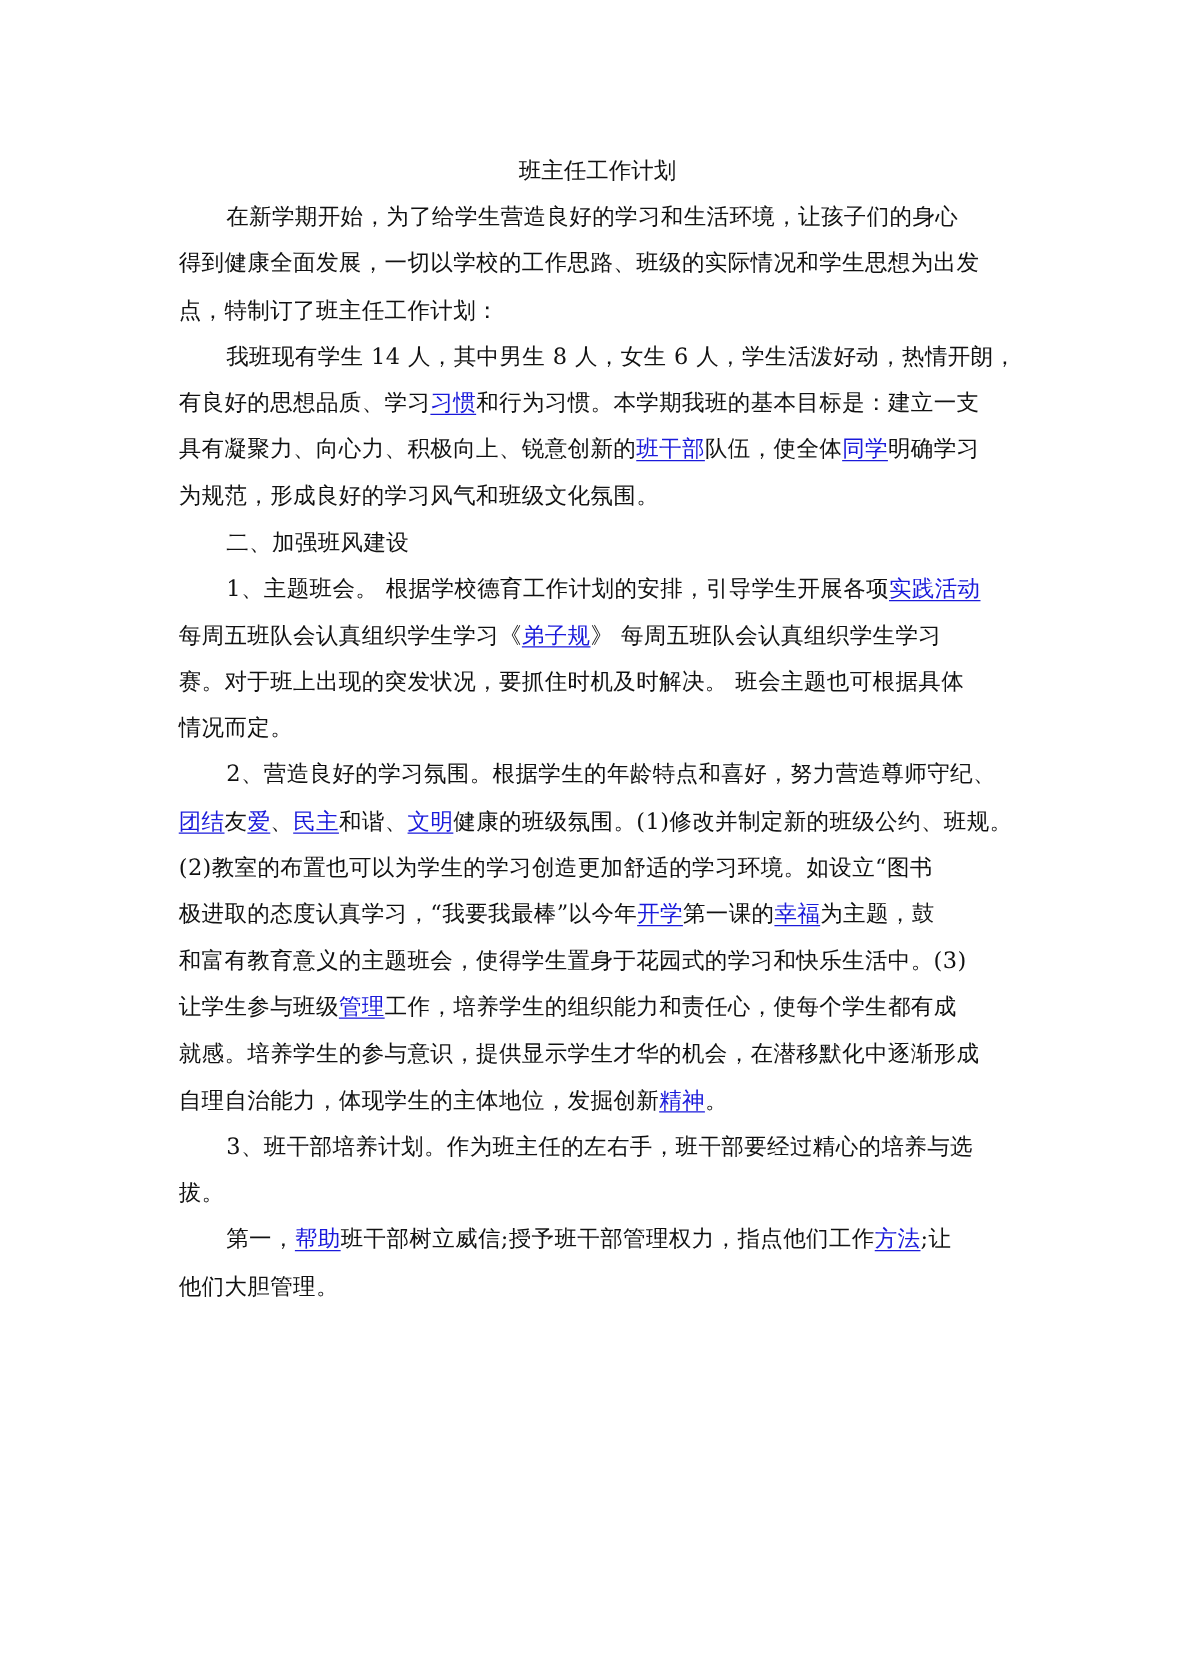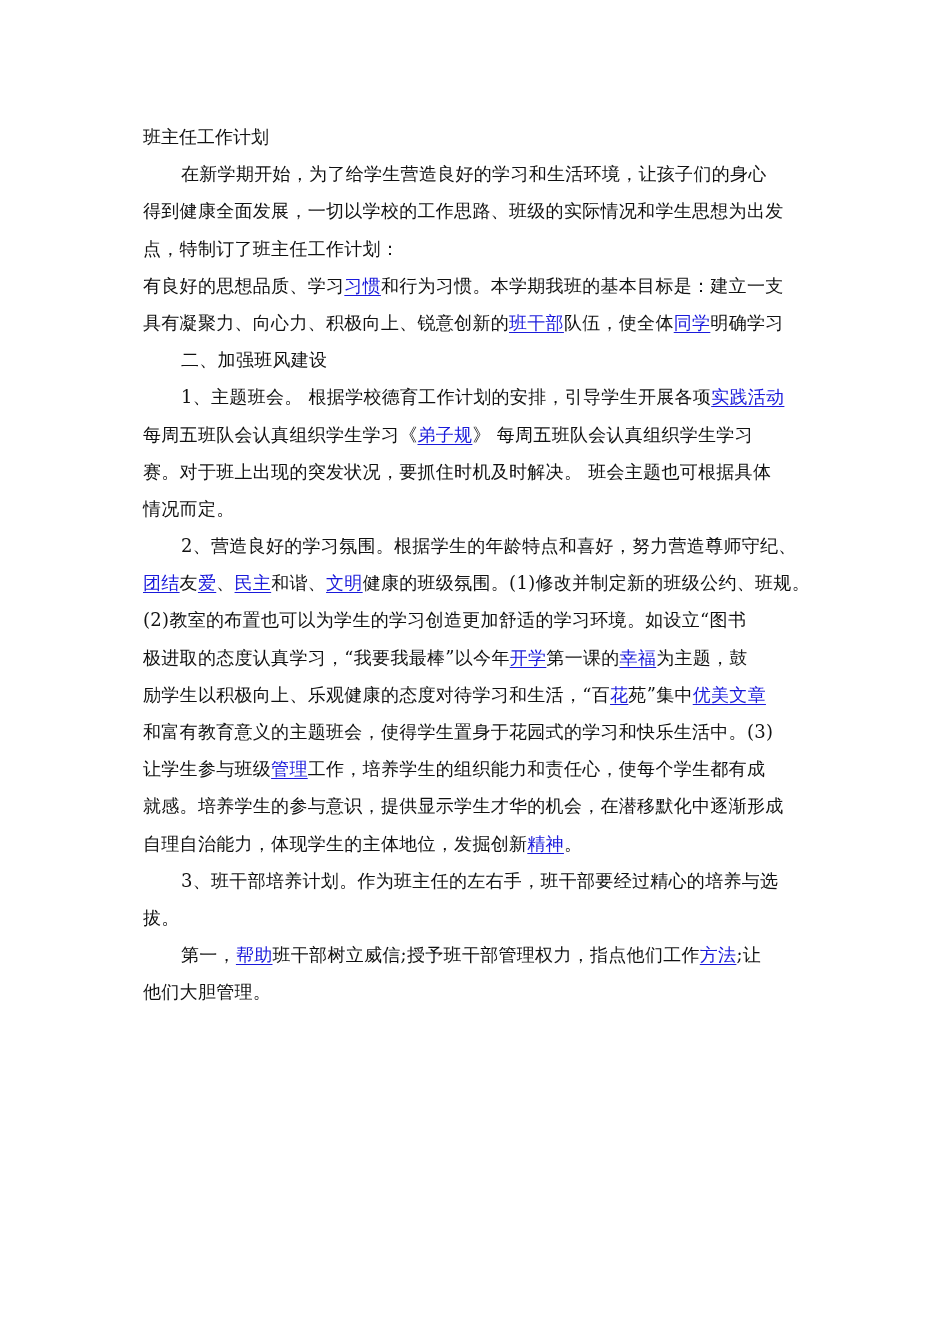--- a/index.html
+++ b/index.html
@@ -19,61 +19,60 @@
       white-space: nowrap;
       letter-spacing: 0.3px;
     }
     .indent { padding-left: 38px; }
     a.link {
       color: #1a1adb;
       text-decoration: underline;
       text-underline-offset: 3px;
       text-decoration-thickness: 1px;
     }
-    .title { letter-spacing: 0px; }
+    .title { letter-spacing: 0px; text-align: center; }
   </style>
 </head>
 <body>
 
 <div class="page">
 
   <div class="line title">班主任工作计划</div>
 
   <div class="line indent">在新学期开始，为了给学生营造良好的学习和生活环境，让孩子们的身心</div>
   <div class="line">得到健康全面发展，一切以学校的工作思路、班级的实际情况和学生思想为出发</div>
   <div class="line">点，特制订了班主任工作计划：</div>
 
+  <div class="line indent">我班现有学生 14 人，其中男生 8 人，女生 6 人，学生活泼好动，热情开朗，</div>
   <div class="line">
     <span>有良好的思想品质、学习</span><a class="link">习惯</a><span>和行为习惯。本学期我班的基本目标是：建立一支</span>
   </div>
   <div class="line">
     <span>具有凝聚力、向心力、积极向上、锐意创新的</span><a class="link">班干部</a><span>队伍，使全体</span><a class="link">同学</a><span>明确学习</span>
   </div>
+  <div class="line">为规范，形成良好的学习风气和班级文化氛围。</div>
 
   <div class="line indent">二、加强班风建设</div>
 
   <div class="line indent">
     <span>1、主题班会。 根据学校德育工作计划的安排，引导学生开展各项</span><a class="link">实践活动</a>
   </div>
   <div class="line">
     <span>每周五班队会认真组织学生学习《</span><a class="link">弟子规</a><span>》 每周五班队会认真组织学生学习</span>
   </div>
   <div class="line">赛。对于班上出现的突发状况，要抓住时机及时解决。 班会主题也可根据具体</div>
   <div class="line">情况而定。</div>
 
   <div class="line indent">2、营造良好的学习氛围。根据学生的年龄特点和喜好，努力营造尊师守纪、</div>
   <div class="line">
     <a class="link">团结</a><span>友</span><a class="link">爱</a><span>、</span><a class="link">民主</a><span>和谐、</span><a class="link">文明</a><span>健康的班级氛围。(1)修改并制定新的班级公约、班规。</span>
   </div>
   <div class="line">(2)教室的布置也可以为学生的学习创造更加舒适的学习环境。如设立“图书</div>
   <div class="line">
     <span>极进取的态度认真学习，“我要我最棒”以今年</span><a class="link">开学</a><span>第一课的</span><a class="link">幸福</a><span>为主题，鼓</span>
-  </div>
-  <div class="line">
-    <span>励学生以积极向上、乐观健康的态度对待学习和生活，“百</span><a class="link">花</a><span>苑”集中</span><a class="link">优美文章</a>
   </div>
   <div class="line">和富有教育意义的主题班会，使得学生置身于花园式的学习和快乐生活中。(3)</div>
   <div class="line">
     <span>让学生参与班级</span><a class="link">管理</a><span>工作，培养学生的组织能力和责任心，使每个学生都有成</span>
   </div>
   <div class="line">就感。培养学生的参与意识，提供显示学生才华的机会，在潜移默化中逐渐形成</div>
   <div class="line">
     <span>自理自治能力，体现学生的主体地位，发掘创新</span><a class="link">精神</a><span>。</span>
   </div>
 

